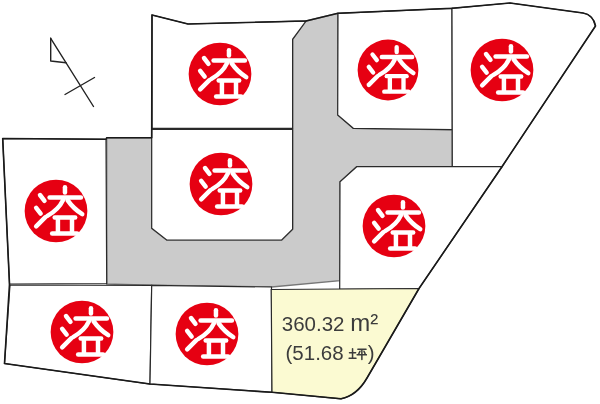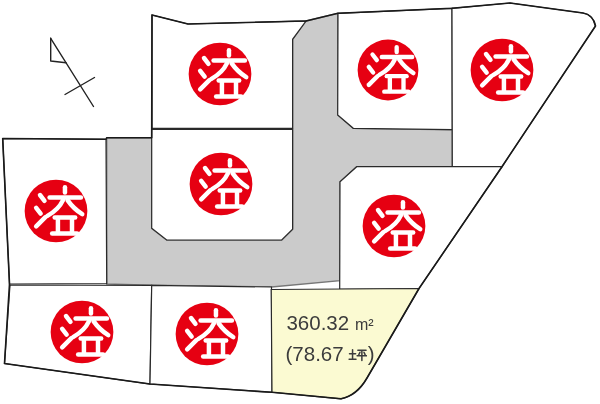--- a/index.html
+++ b/index.html
@@ -6,21 +6,21 @@
   .stage{
     position:relative;width:600px;height:404px;background:#ffffff;overflow:hidden;
     font-family:"Liberation Sans",sans-serif;
   }
   .stage svg.map{position:absolute;left:0;top:0;}
   .area-label{
     position:absolute;left:264px;top:308px;width:132px;
     text-align:center;color:#3c3c3c;font-size:20.5px;line-height:29px;
     white-space:nowrap;
   }
-  .area-label .unit{font-size:16px;}
+  .area-label .unit{font-size:24px;}
   .tsubo-svg{vertical-align:-2.5px;margin:0 1px 0 4px;}
   .sr-only{position:absolute;width:1px;height:1px;overflow:hidden;clip:rect(0 0 0 0);white-space:nowrap;}
 </style>
 </head>
 <body>
 
 <div class="stage">
   <svg class="map" width="600" height="404" viewBox="0 0 600 404">
     <defs>
       <symbol id="stamp-sumi" viewBox="0 0 100 100">
@@ -71,21 +71,21 @@
 
     <g fill="none" stroke="#222222" stroke-width="1.4" stroke-linecap="round" stroke-linejoin="round">
       <path d="M50.7,38.3 L93.5,106.5"></path>
       <path d="M50.7,38.3 L50.7,61 L66,62.7"></path>
       <path d="M65,94.5 L94.5,77.5"></path>
     </g>
   </svg>
 
   <div class="area-label">
     <div><span>360.32</span>&nbsp;<span class="unit">m²</span></div>
-    <div><span>(78.67</span><svg class="tsubo-svg" width="19" height="19" viewBox="0 0 100 100">
+    <div><span>(51.68</span><svg class="tsubo-svg" width="19" height="19" viewBox="0 0 100 100">
           <g fill="none" stroke="#3c3c3c" stroke-width="8" stroke-linecap="round">
             <path d="M8,46 L40,46"></path>
             <path d="M24,25 L24,74"></path>
             <path d="M6,75 L42,75"></path>
             <path d="M52,28 L95,28"></path>
             <path d="M63,38 L57,51"></path>
             <path d="M84,38 L90,51"></path>
             <path d="M48,57 L98,57"></path>
             <path d="M73,30 L73,82"></path>
           </g>

